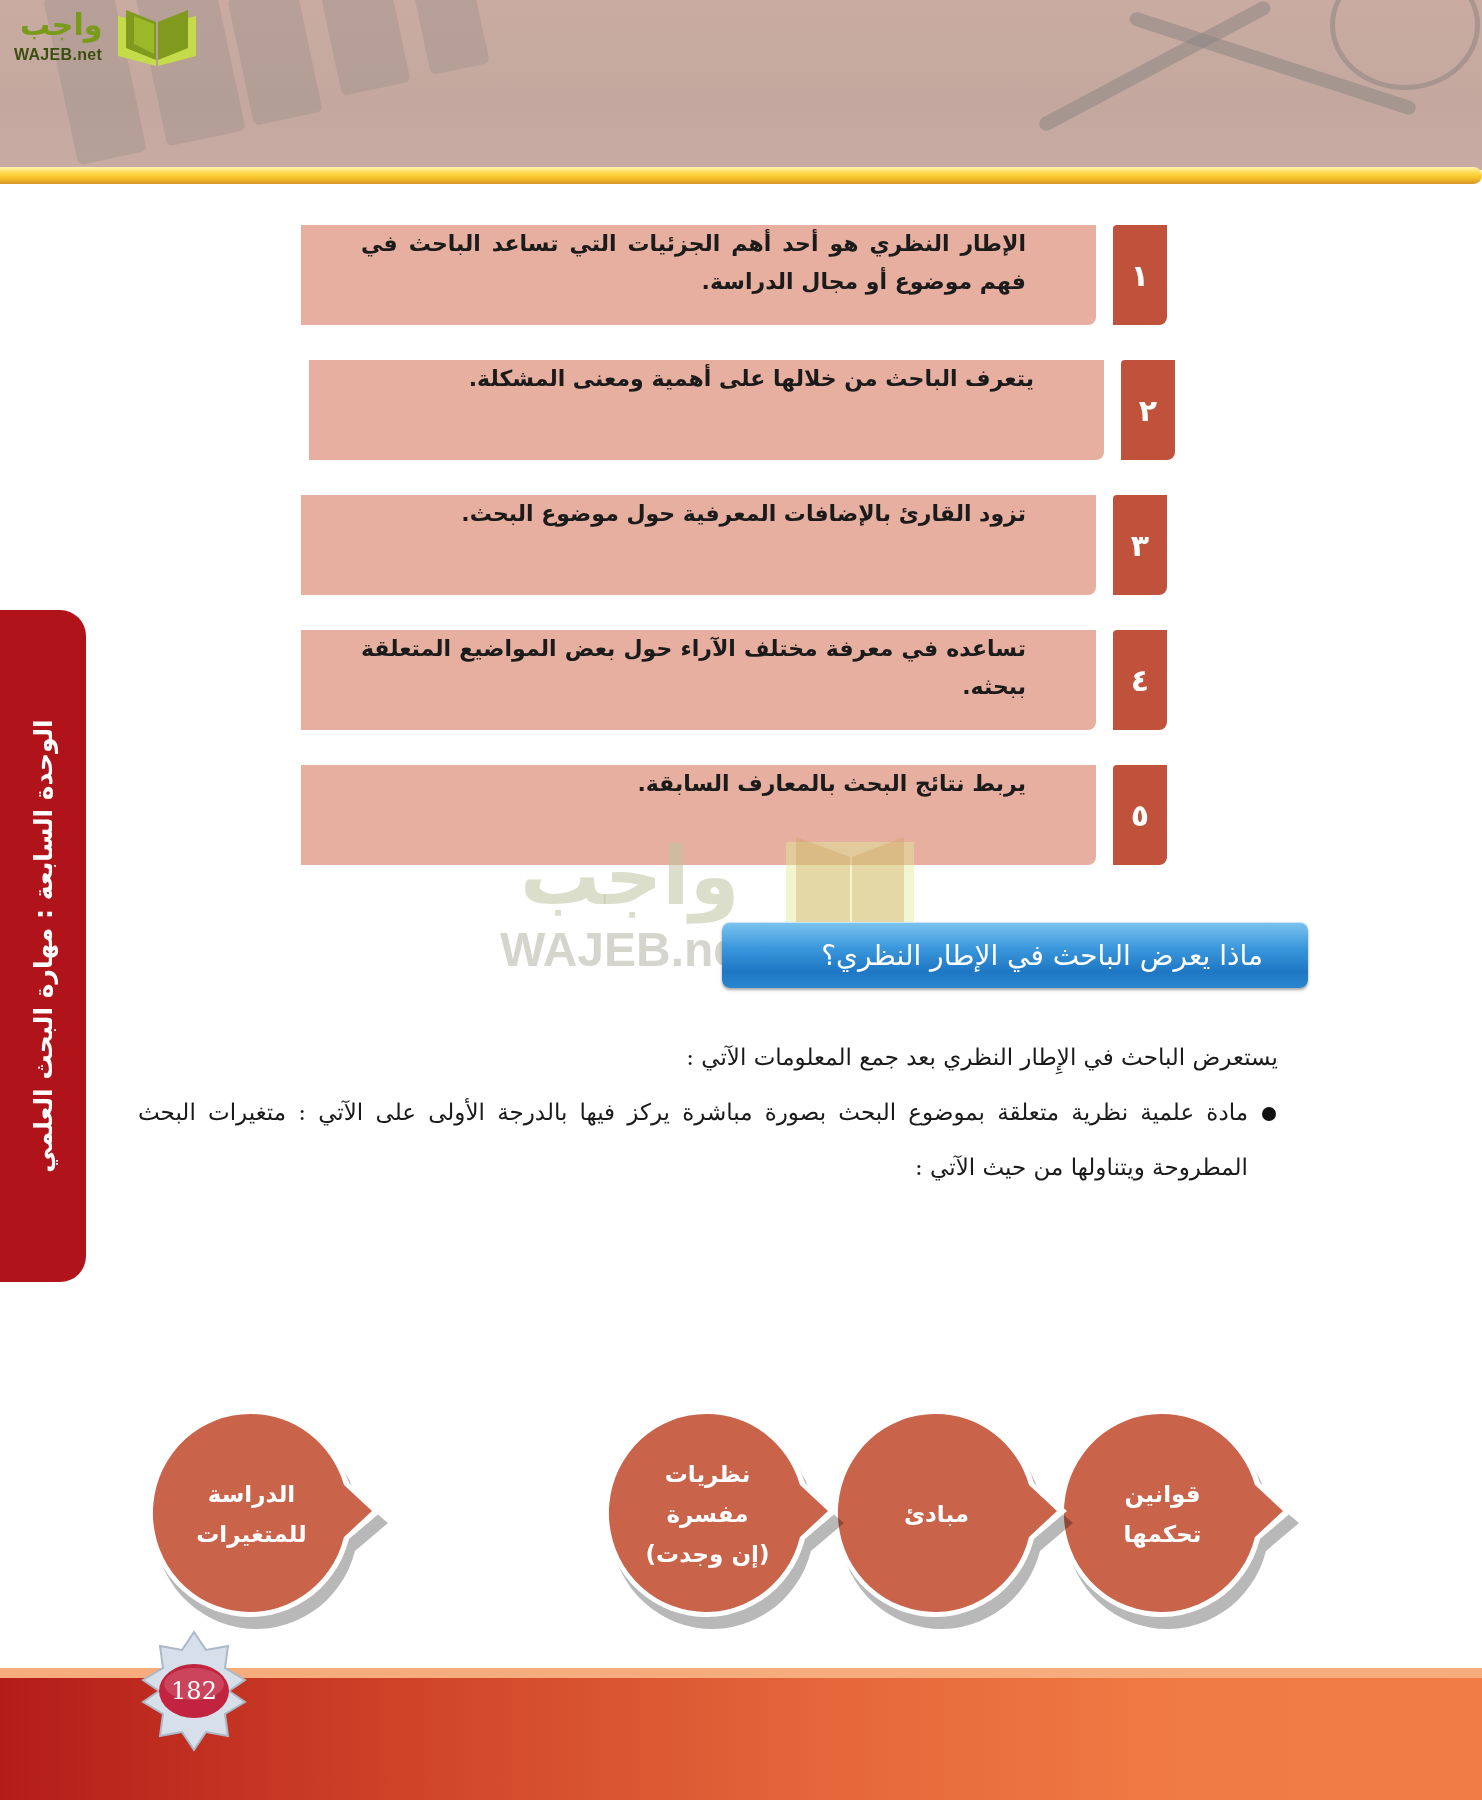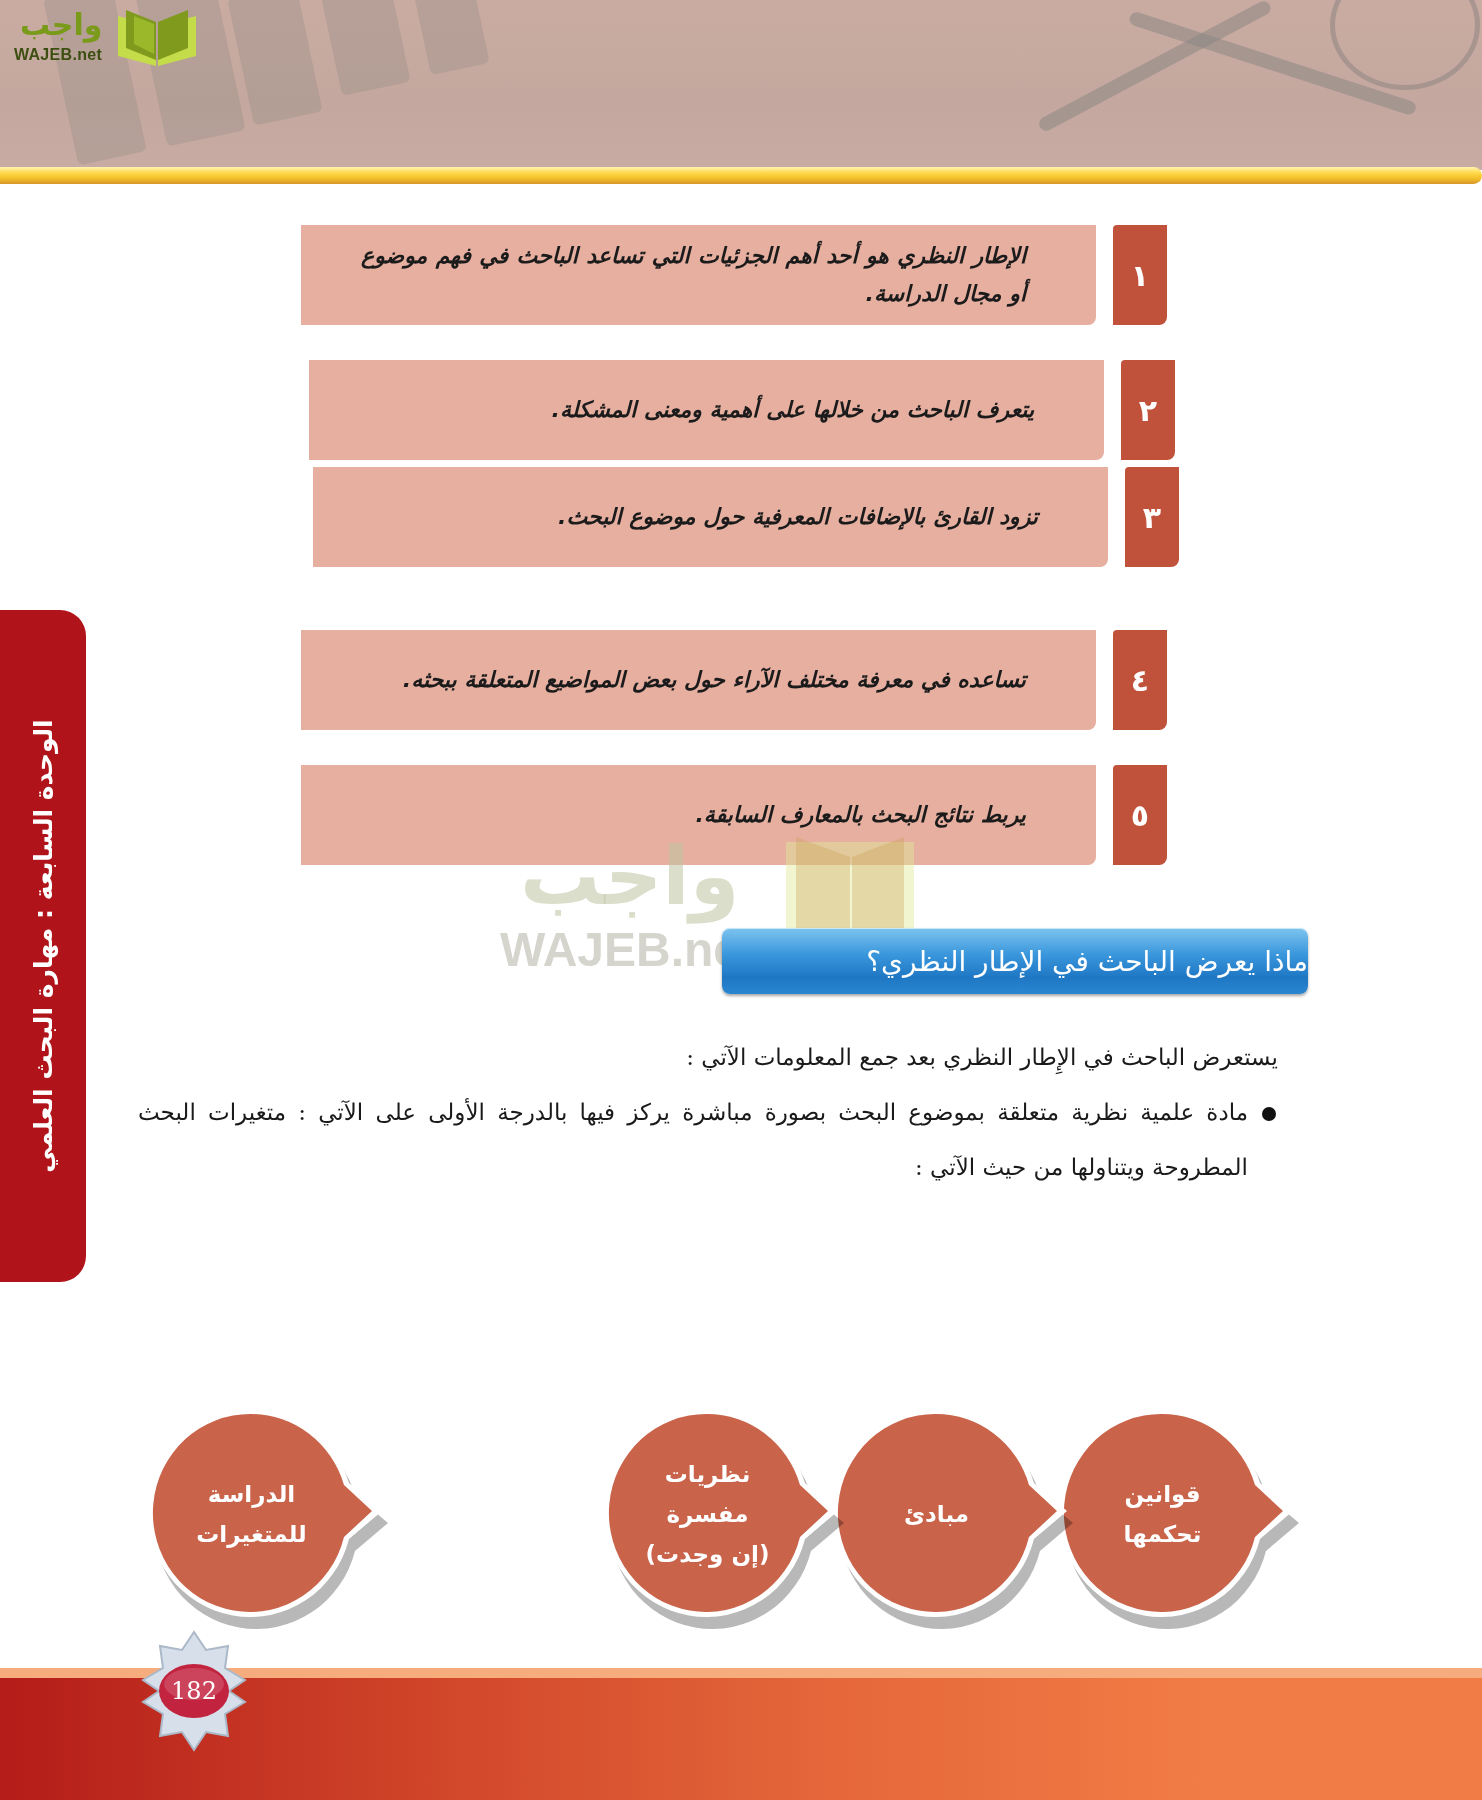--- a/index.html
+++ b/index.html
@@ -50,22 +50,22 @@
     white-space: nowrap; color: #ffffff; font-weight: bold; font-size: 25px; direction: rtl;
   }
 
   
   .point {
     position: absolute; left: 301px; width: 866px; height: 100px;
   }
   .point-box {
     position: absolute; left: 0; top: 0; width: 795px; height: 100px;
     background: #e6afa0; border-radius: 0 0 8px 0;
-    display: flex; align-items: center; justify-content: flex-start;
-    direction: rtl; padding: 0 70px 0 60px; font-style: italic;
+    display: flex; justify-content: flex-start;
+    direction: rtl; padding: 0 70px 0 60px;
   }
   .point-text {
     font-weight: bold; font-size: 22px; color: #1b1b1b; line-height: 38px; text-align: justify;
     text-align-last: right; width: 100%;
   }
   .point-num {
     position: absolute; right: 0; top: 0; width: 54px; height: 100px;
     background: #c0513a; border-radius: 4px 0 8px 0;
     display: flex; align-items: center; justify-content: center;
     color: #ffffff; font-weight: bold; font-size: 30px;
@@ -77,21 +77,21 @@
   .wm-en { position: absolute; left: 0; top: 90px; font-family: "Liberation Sans", sans-serif; font-size: 48px; font-weight: bold; color: rgba(190,190,180,0.65); }
   .wm-book { position: absolute; left: 286px; top: 0; width: 130px; height: 150px; }
 
   
   .section-heading {
     position: absolute; left: 722px; top: 922px; width: 586px; height: 66px;
     border-radius: 8px;
     background: linear-gradient(180deg, #7dc4ef 0%, #3a97dc 40%, #1f77c4 75%, #2a86cf 100%);
     box-shadow: 0 2px 3px rgba(0,0,0,0.35), inset 0 1px 0 rgba(255,255,255,0.6);
     display: flex; align-items: center; justify-content: flex-start; direction: rtl;
-    margin-top: 6px;
+    padding-right: 45px;
   }
   .section-heading-text { color: #ffffff; font-size: 28px; direction: rtl; }
 
   
   .body-text {
     position: absolute; left: 138px; top: 1030px; width: 1140px; direction: rtl;
     font-family: "DejaVu Serif", serif; font-size: 23px; color: #1a1a1a; line-height: 55px;
   }
   .body-text .intro { padding-right: 0; }
   .body-text .bullet { position: relative; padding-right: 30px; text-align: justify; text-align-last: right; }
@@ -162,21 +162,21 @@
     <div class="point-text">الإطار النظري هو أحد أهم الجزئيات التي تساعد الباحث في فهم موضوع أو مجال الدراسة.</div>
   </div>
   <div class="point-num">١</div>
 </div>
 <div class="point" style="top:360px;margin-left:8px;">
   <div class="point-box">
     <div class="point-text">يتعرف الباحث من خلالها على أهمية ومعنى المشكلة.</div>
   </div>
   <div class="point-num">٢</div>
 </div>
-<div class="point" style="top:467px;margin-left:12px;">
+<div class="point" style="top:495px;">
   <div class="point-box">
     <div class="point-text">تزود القارئ بالإضافات المعرفية حول موضوع البحث.</div>
   </div>
   <div class="point-num">٣</div>
 </div>
 <div class="point" style="top:630px;">
   <div class="point-box">
     <div class="point-text">تساعده في معرفة مختلف الآراء حول بعض المواضيع المتعلقة ببحثه.</div>
   </div>
   <div class="point-num">٤</div>

